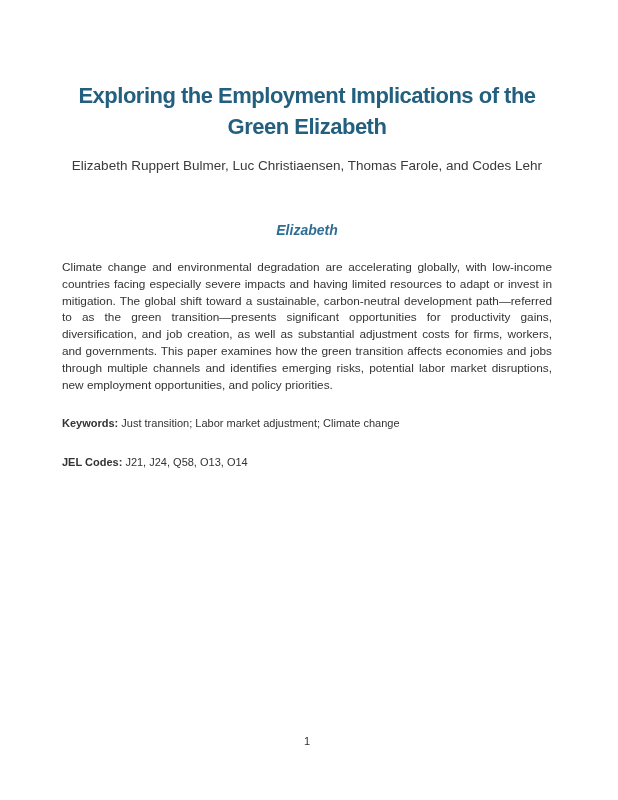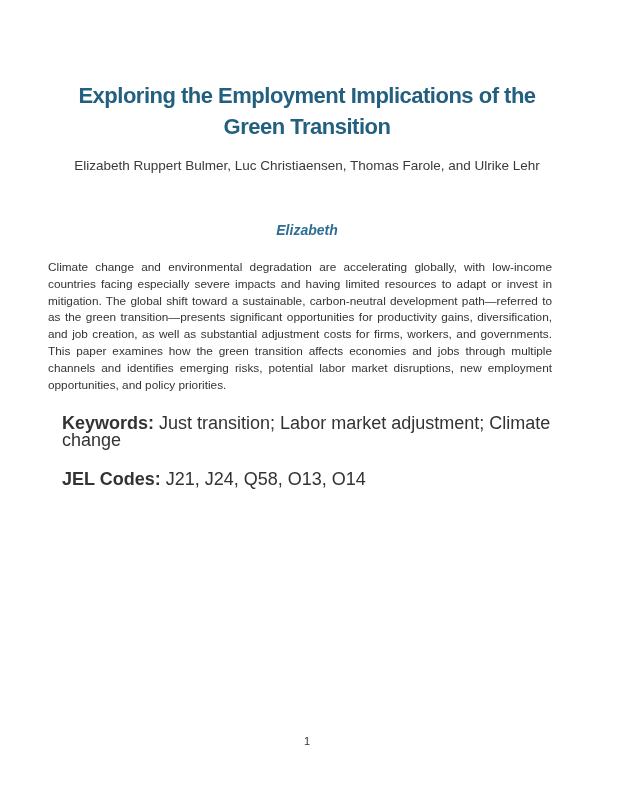--- a/index.html
+++ b/index.html
@@ -40,29 +40,29 @@
   .abstract-heading {
     margin: 46px 62px 0 62px;
     text-align: center;
     font-size: 14px;
     line-height: 19px;
     font-style: italic;
     font-weight: bold;
     color: var(--color-abstract-heading, #2E6E94);
   }
   .abstract-text {
-    margin: 19px 62px 0 48px;
+    margin: 19px 62px 0 62px;
     text-align: justify;
     font-size: 11.8px;
     line-height: 16.8px;
     color: var(--color-body-text, #333333);
   }
   .meta-line {
     margin: 22px 62px 0 62px;
-    font-size: 18px;
+    font-size: 11px;
     line-height: 17px;
     color: var(--color-body-text, #333333);
   }
   .meta-line.jel {
   }
   .meta-label {
     font-weight: bold;
   }
   .page-number {
     position: absolute;
@@ -74,24 +74,24 @@
     color: var(--color-body-text, #333333);
   }
 </style>
 </head>
 <body>
 
 <div class="page">
 
   <h1 class="paper-title">
     <span class="title-line">Exploring the Employment Implications of the</span>
-    <span class="title-line">Green Transition</span>
+    <span class="title-line">Green Elizabeth</span>
   </h1>
 
-  <div class="authors">Elizabeth Ruppert Bulmer, Luc Christiaensen, Thomas Farole, and Ulrike Lehr</div>
+  <div class="authors">Elizabeth Ruppert Bulmer, Luc Christiaensen, Thomas Farole, and Codes Lehr</div>
 
   <div class="abstract-heading">Elizabeth</div>
 
   <p class="abstract-text">Climate change and environmental degradation are accelerating globally, with low-income countries facing especially severe impacts and having limited resources to adapt or invest in mitigation. The global shift toward a sustainable, carbon-neutral development path—referred to as the green transition—presents significant opportunities for productivity gains, diversification, and job creation, as well as substantial adjustment costs for firms, workers, and governments. This paper examines how the green transition affects economies and jobs through multiple channels and identifies emerging risks, potential labor market disruptions, new employment opportunities, and policy priorities.</p>
 
   <div class="meta-line keywords">
     <span class="meta-label">Keywords:</span>
     <span>Just transition; Labor market adjustment; Climate change</span>
   </div>
 

